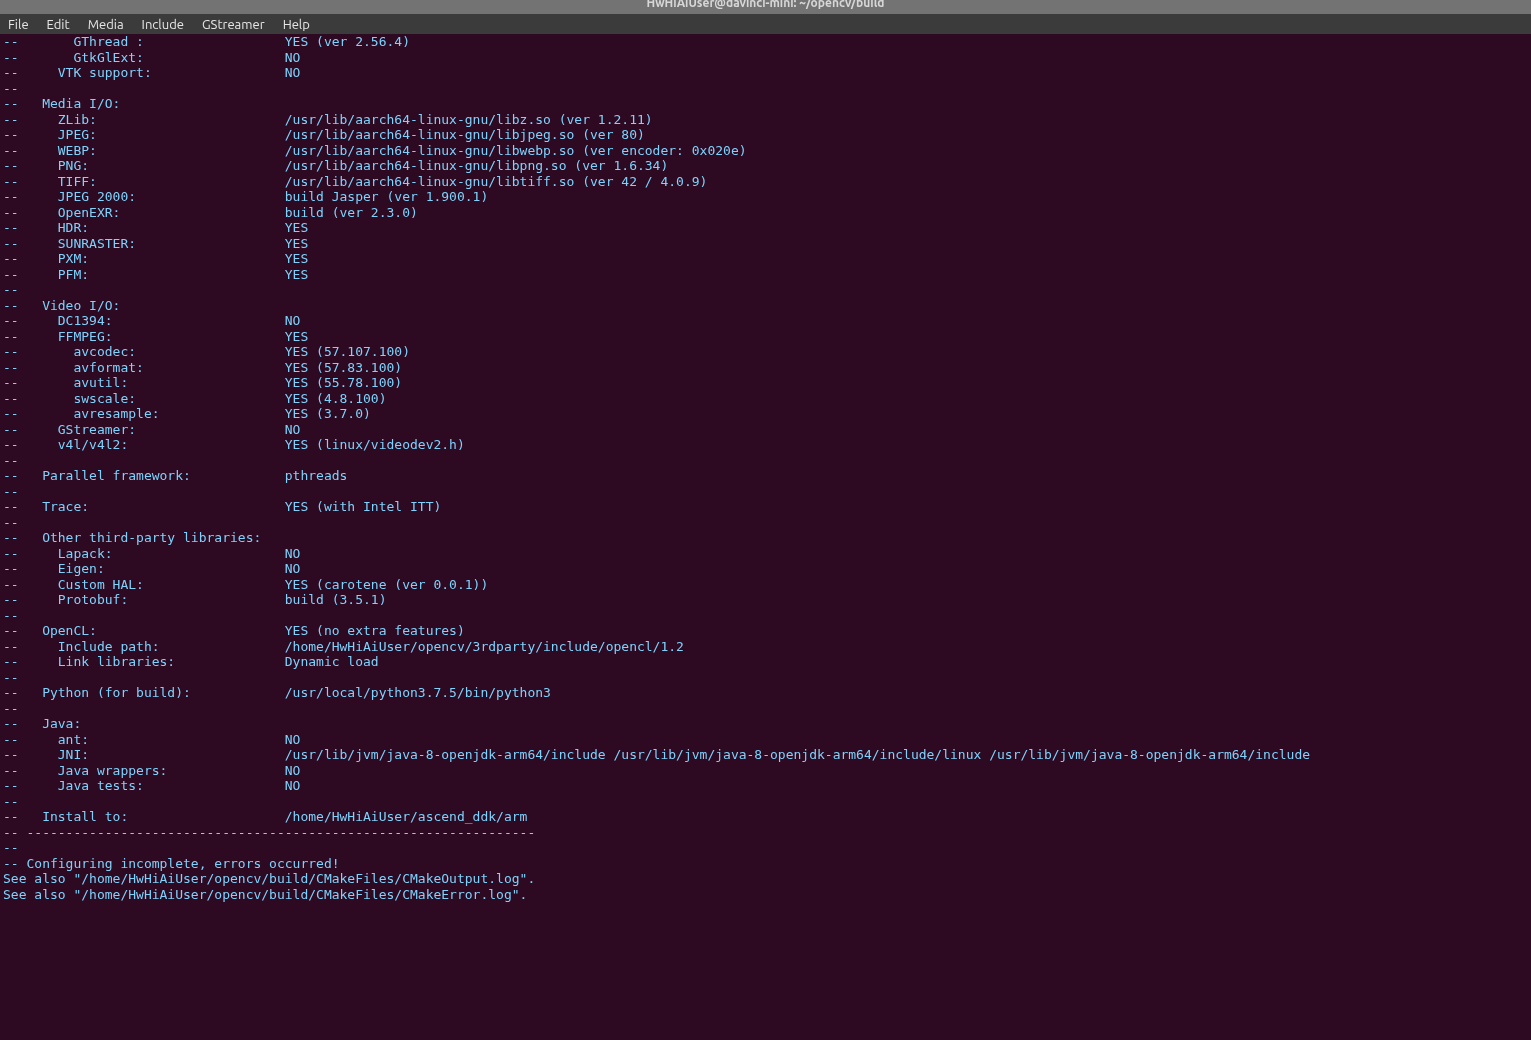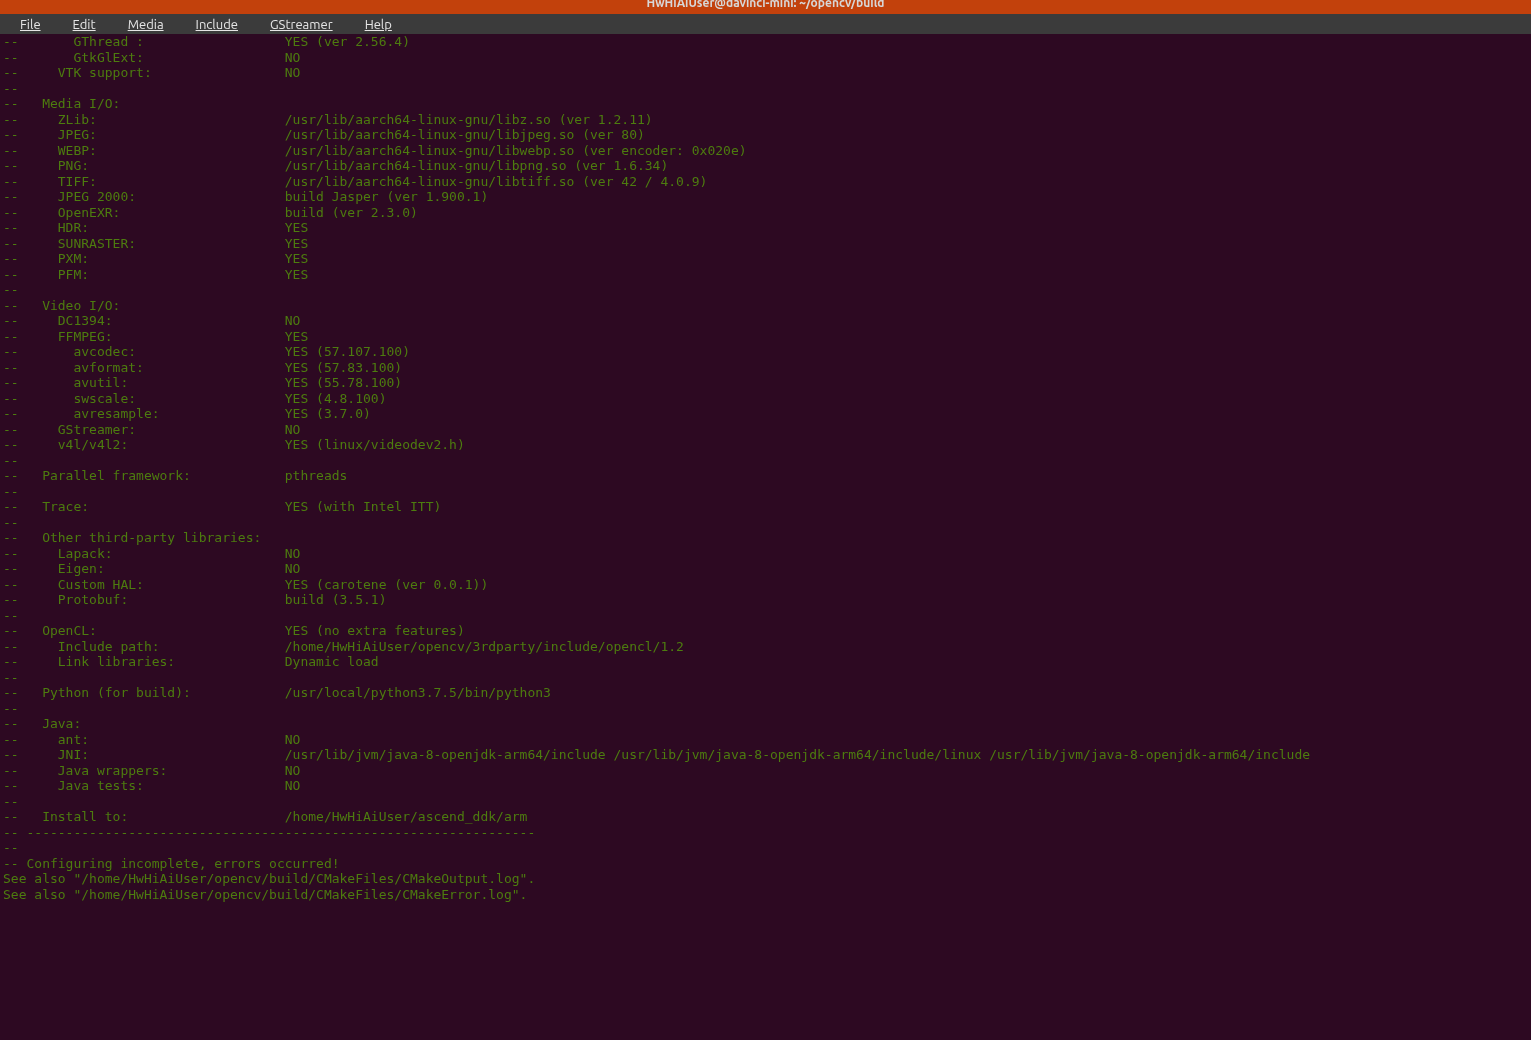--- a/index.html
+++ b/index.html
@@ -1,24 +1,24 @@
 <!DOCTYPE html>
 <html><head>
 <meta charset="utf-8">
 <style>
   html,body{margin:0;padding:0;width:1531px;height:1040px;overflow:hidden;
     font-family:"DejaVu Sans Mono","Ubuntu Mono",monospace;}
   .window{width:1531px;height:1040px;background:#2d0922;display:flex;flex-direction:column;}
-  .titlebar{height:14px;background:#c2410c;color:#d7d7d7;font:bold 12px "Ubuntu",sans-serif;
+  .titlebar{height:14px;background:#737373;color:#d7d7d7;font:bold 12px "Ubuntu",sans-serif;
     display:flex;align-items:flex-start;justify-content:center;}
   .titlebar span{margin-top:-4px;}
   .menubar{height:20px;background:#3b3b3b;color:#e6e6e6;display:flex;align-items:center;
-    font:13px "Ubuntu",sans-serif;padding:0 12px;gap:16px;text-decoration:underline;}
+    font:13px "Ubuntu",sans-serif;padding:0 0;gap:2px;}
   .menubar .item{padding:2px 8px;cursor:pointer;}
-  .term{flex:1;background:#2d0922;color:#4d7c0f;overflow:auto;padding:0 13px 3px 3px;}
+  .term{flex:1;background:#2d0922;color:#7dd3fc;overflow:auto;padding:0 13px 3px 3px;}
   pre{margin:0;white-space:pre;font-size:13px;line-height:15.5px;letter-spacing:0;}
 </style>
 </head>
 <body>
 <div class="window">
 
   <div class="titlebar">
     <span>HwHiAiUser@davinci-mini: ~/opencv/build</span>
   </div>
 

